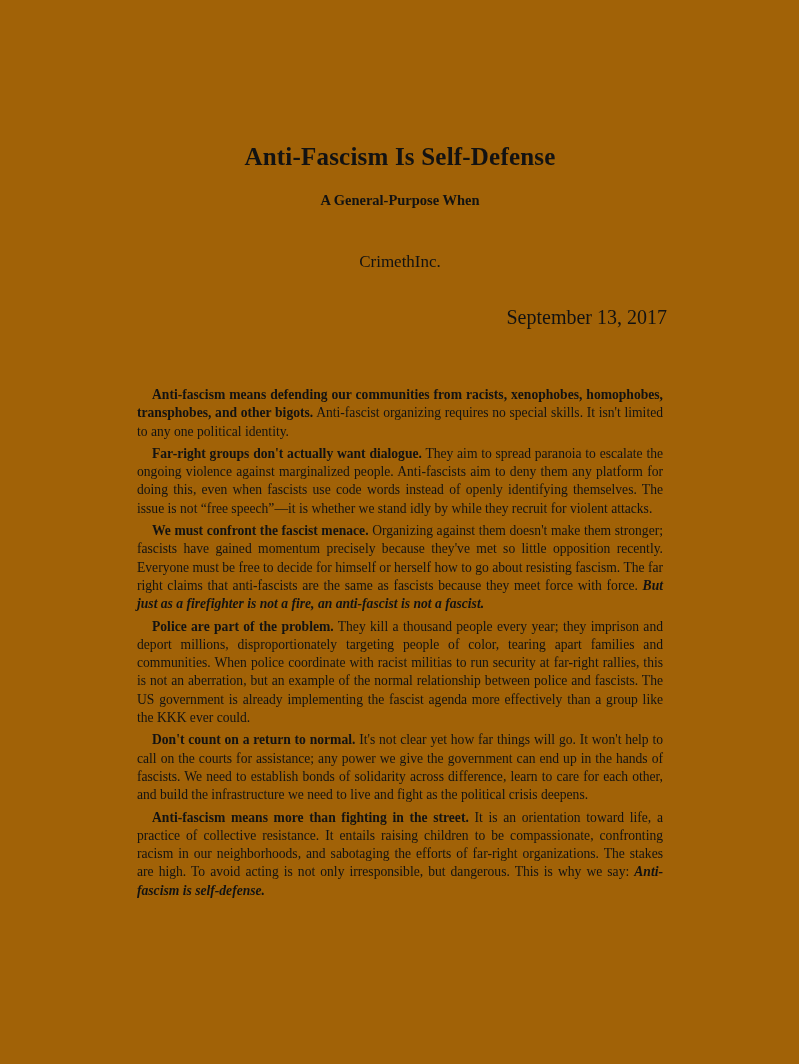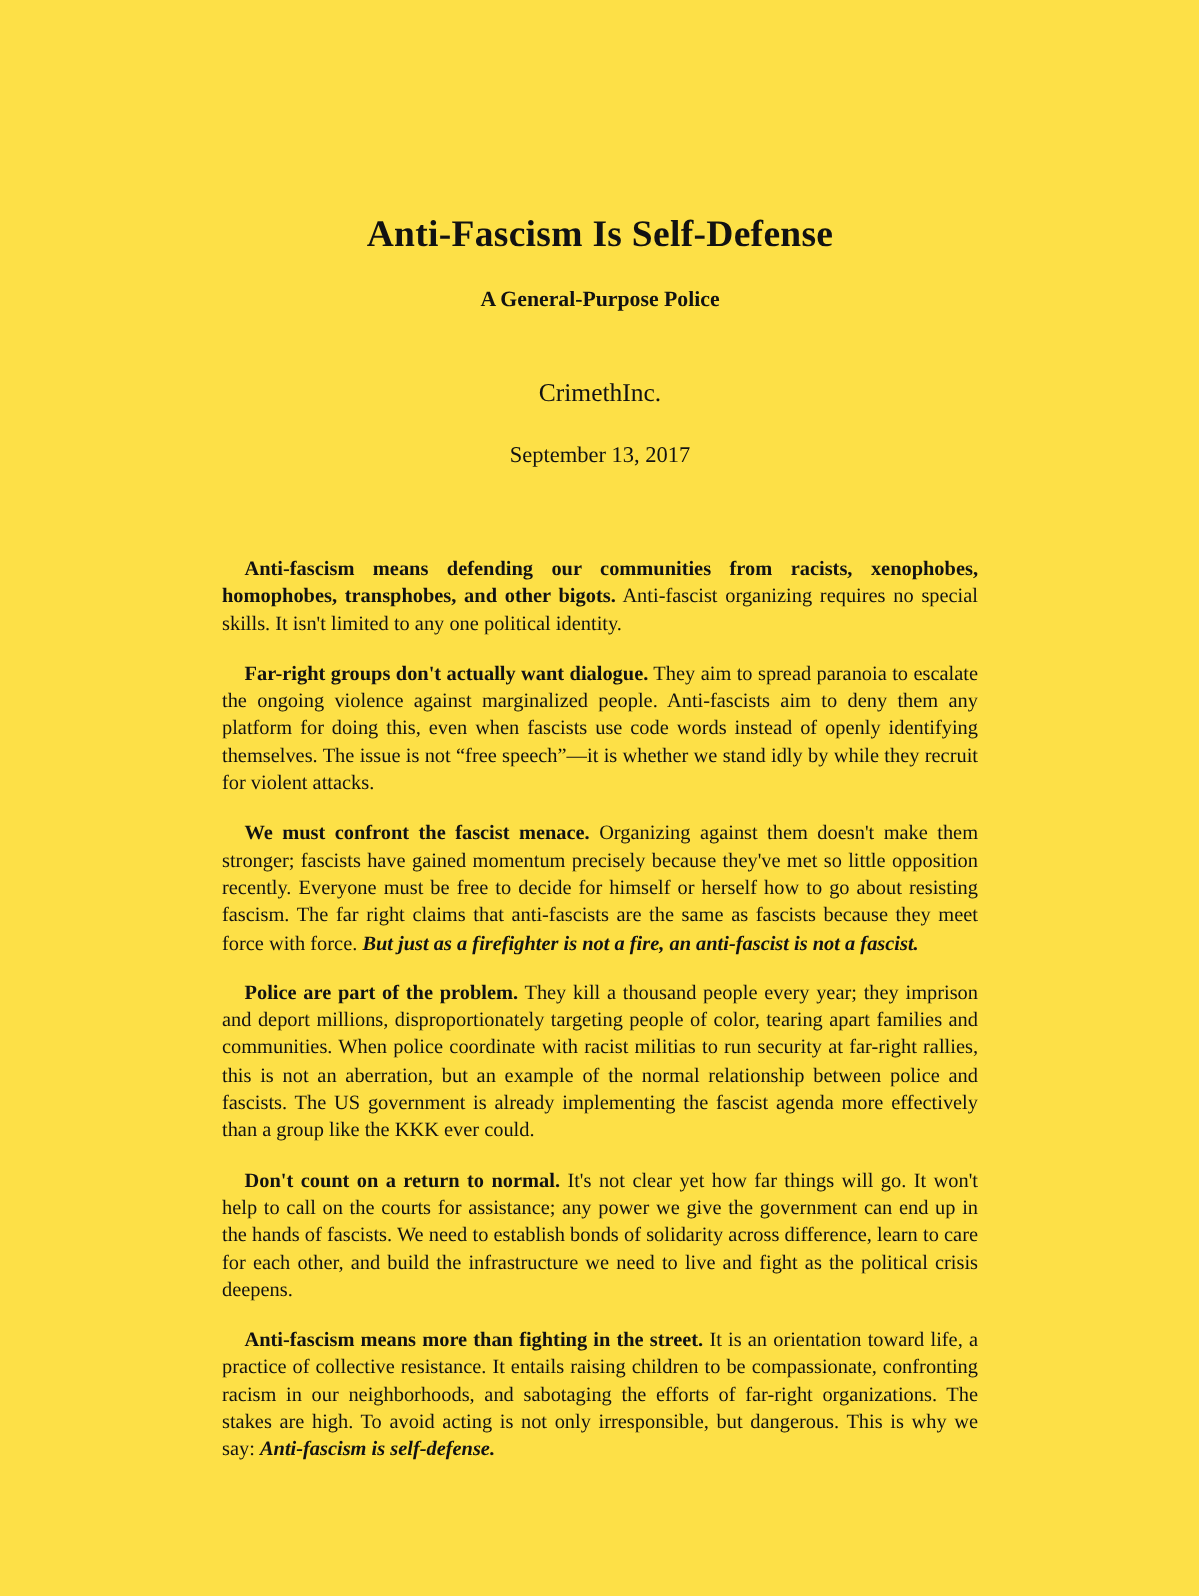--- a/index.html
+++ b/index.html
@@ -5,21 +5,21 @@
   * { margin: 0; padding: 0; box-sizing: border-box; }
   html, body {
     background: #ffffff;
     font-family: "Liberation Serif", "DejaVu Serif", serif;
     color: #121212;
   }
   .page {
     position: relative;
     width: 799px;
     height: 1064px;
-    background: #fde047;
+    background: #a16207;
     overflow: hidden;
   }
   .doc {
     position: absolute;
     left: 133px;
     top: 143px;
     width: 534px;
   }
   .title {
     text-align: center;
@@ -33,45 +33,45 @@
     font-weight: bold;
     font-size: 14.5px;
     margin-top: 21px;
   }
   .author {
     text-align: center;
     font-size: 17px;
     margin-top: 43px;
   }
   .date {
-    text-align: center;
-    font-size: 15px;
-    margin-top: 24px;
+    text-align: right;
+    font-size: 20px;
+    margin-top: 34px;
   }
   .bodytext {
     margin-top: 57px;
     font-size: 13.6px;
     line-height: 18.3px;
     text-align: justify;
   }
   .bodytext p {
     text-indent: 15px;
-    margin: 15px;
+    margin: 4px;
   }
   .lead { font-weight: bold; }
   .emph { font-weight: bold; font-style: italic; }
 </style>
 </head>
 <body>
 
 <div class="page">
   <div class="doc">
 
     <h1 class="title">Anti-Fascism Is Self-Defense</h1>
-    <div class="subtitle">A General-Purpose Police</div>
+    <div class="subtitle">A General-Purpose When</div>
     <div class="author">CrimethInc.</div>
     <div class="date">September 13, 2017</div>
 
     <div class="bodytext">
 
       <p><span class="lead">Anti-fascism means defending our communities from racists, xenophobes, homophobes, transphobes, and other bigots.</span><span> Anti-fascist organizing requires no special skills. It isn't limited to any one political identity.</span><span class="emph"></span></p>
 
       <p><span class="lead">Far-right groups don't actually want dialogue.</span><span> They aim to spread paranoia to escalate the ongoing violence against marginalized people. Anti-fascists aim to deny them any platform for doing this, even when fascists use code words instead of openly identifying themselves. The issue is not “free speech”—it is whether we stand idly by while they recruit for violent attacks.</span><span class="emph"></span></p>
 
       <p><span class="lead">We must confront the fascist menace.</span><span> Organizing against them doesn't make them stronger; fascists have gained momentum precisely because they've met so little opposition recently. Everyone must be free to decide for himself or herself how to go about resisting fascism. The far right claims that anti-fascists are the same as fascists because they meet force with force. </span><span class="emph">But just as a firefighter is not a fire, an anti-fascist is not a fascist.</span></p>

